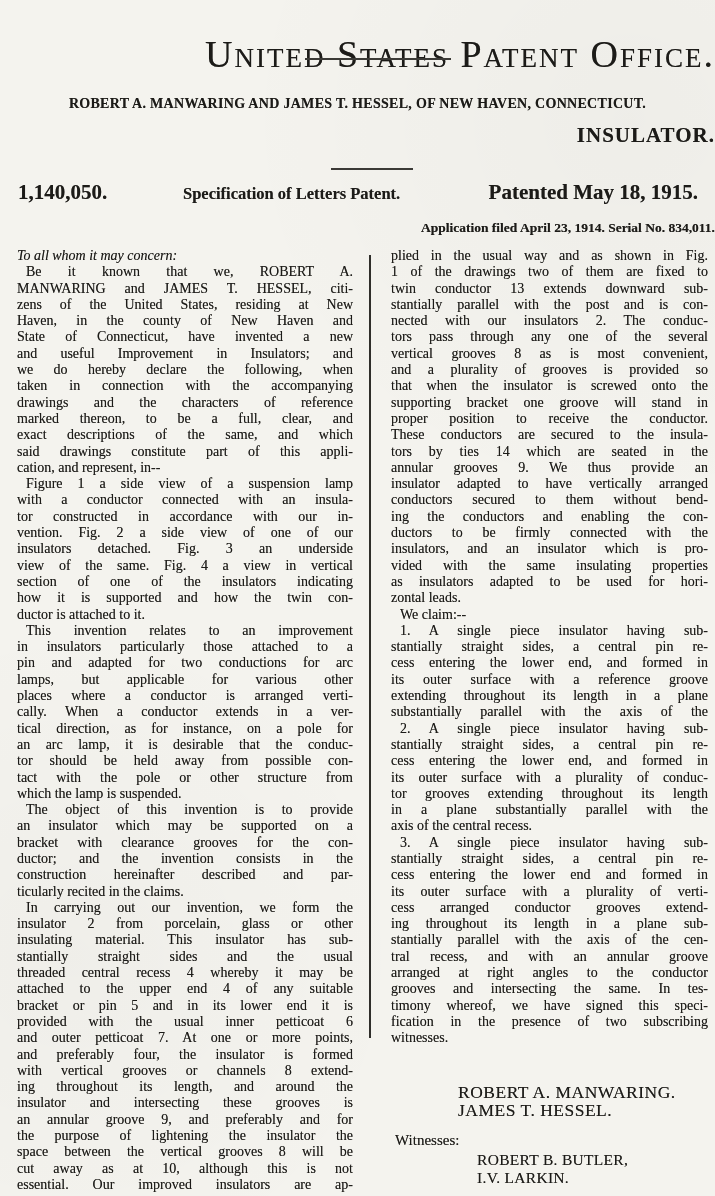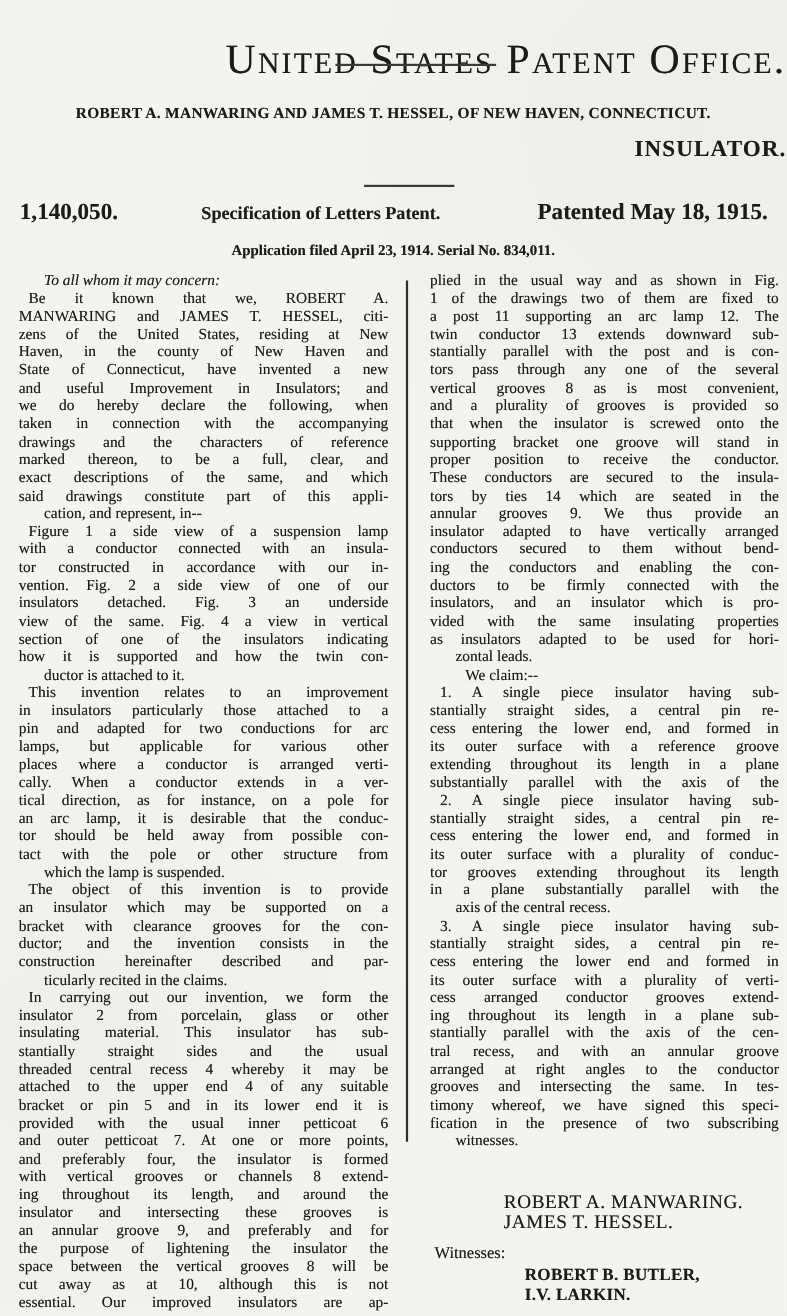--- a/index.html
+++ b/index.html
@@ -46,60 +46,59 @@
     font-size: 21px; font-weight: bold;
     letter-spacing: 1px;
   }
   .rule-doc { left: 331px; top: 168px; width: 82px; }
 
   .patent-number { left: 18px;  top: 180px; font-size: 21px; font-weight: bold; }
   .spec-label    { left: 183px; top: 184px; font-size: 16.5px; font-weight: bold; }
   .patented-label{ right: 17px; top: 180px; font-size: 21px; font-weight: bold; }
   .application-line {
     top: 220px; left: 0; width: 100%;
-    text-align: center;
+    text-align: right;
     font-size: 13.5px; font-weight: bold;
   }
 
   .column {
     top: 248px;
     font-size: 14px;
     line-height: 16.3px;
   }
   .col-left  { left: 17px;  width: 336px; }
   .col-right { left: 391px; width: 317px; }
   .col-divider {
     left: 369px; top: 255px;
     width: 2px; height: 783px;
     background: #2f2e2a;
   }
   .line {
     text-align: justify;
     text-align-last: justify;
     white-space: normal;
   }
-  .line.end { text-align-last: left; margin-left: 23px; }
+  .line.end { text-align-last: left; }
   .line.indent { text-indent: 9px; }
   .line.italic { font-style: italic; }
 
   .signatures {
     left: 458px; top: 1083px;
     font-size: 17.5px; line-height: 18px;
     letter-spacing: 0.5px;
     font-weight: 500;
   }
   .witnesses-label {
     left: 395px; top: 1132px;
     font-size: 15px;
   }
   .witness-names {
     left: 477px; top: 1151px;
     font-size: 15.5px; line-height: 17.5px;
     letter-spacing: 0.3px;
-    font-weight: bold;
   }
 </style>
 </head>
 <body>
 
 <div class="page" style="--paper: #f4f3ee; --ink: #1c1b18;">
 
   <div class="abs office-title">United States Patent Office.</div>
   <div class="abs rule rule-title"></div>
 
@@ -172,23 +171,23 @@
       <div class="line">space between the vertical grooves 8 will be</div>
       <div class="line">cut away as at 10, although this is not</div>
       <div class="line">essential. Our improved insulators are ap-</div>
     </div>
 
   <div class="abs col-divider"></div>
 
   <div class="abs column col-right">
       <div class="line">plied in the usual way and as shown in Fig.</div>
       <div class="line">1 of the drawings two of them are fixed to</div>
-      <div class="line">a post 11 supporting an arc lamp 12. The</div>
       <div class="line">twin conductor 13 extends downward sub-</div>
       <div class="line">stantially parallel with the post and is con-</div>
+      <div class="line">nected with our insulators 2. The conduc-</div>
       <div class="line">tors pass through any one of the several</div>
       <div class="line">vertical grooves 8 as is most convenient,</div>
       <div class="line">and a plurality of grooves is provided so</div>
       <div class="line">that when the insulator is screwed onto the</div>
       <div class="line">supporting bracket one groove will stand in</div>
       <div class="line">proper position to receive the conductor.</div>
       <div class="line">These conductors are secured to the insula-</div>
       <div class="line">tors by ties 14 which are seated in the</div>
       <div class="line">annular grooves 9. We thus provide an</div>
       <div class="line">insulator adapted to have vertically arranged</div>

